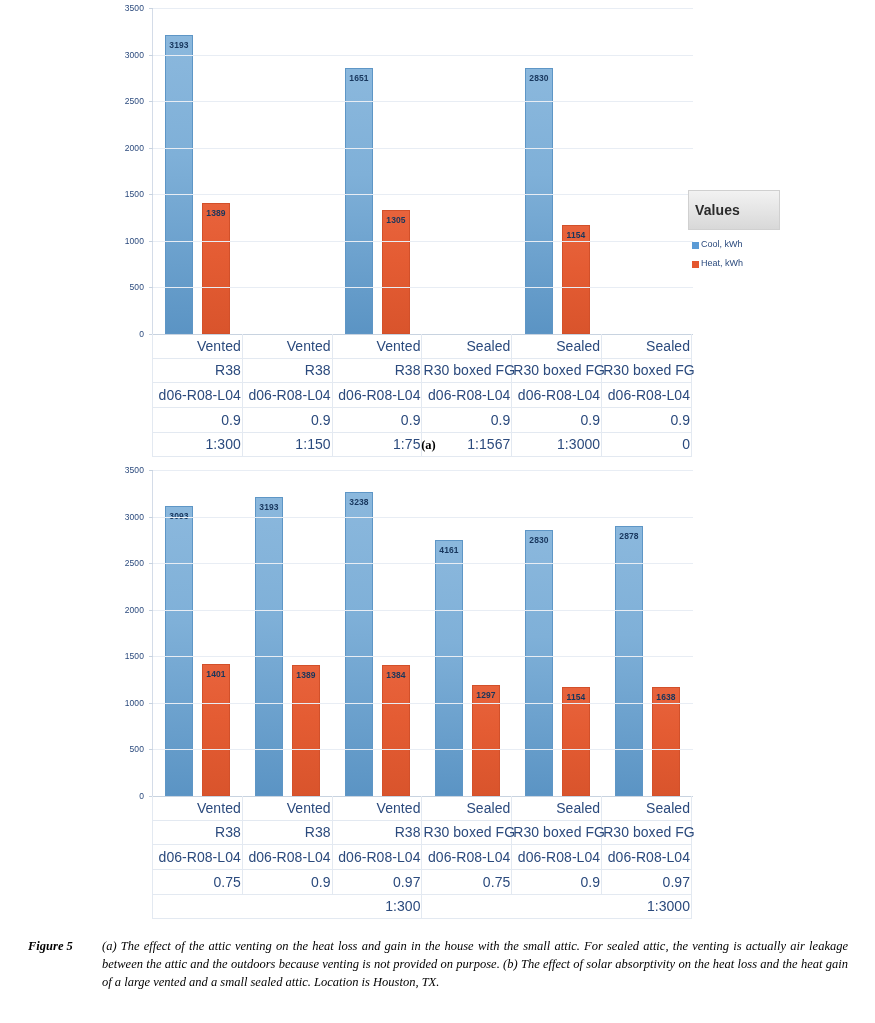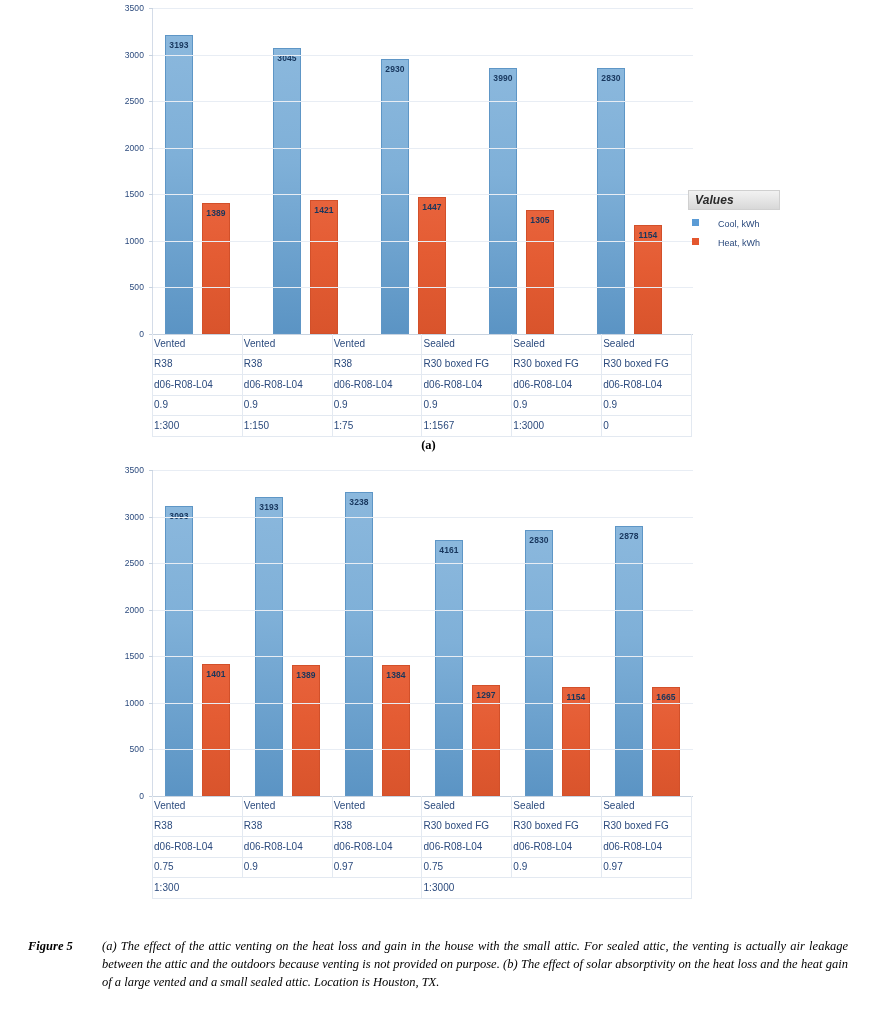--- a/index.html
+++ b/index.html
@@ -130,52 +130,51 @@
     position: absolute;
     left: 44px;
     top: 326px;
     width: 540px;
     border-collapse: collapse;
     table-layout: fixed;
   }
   .cat-table td {
     border: 1px solid #e3e9f1;
     border-top: none;
-    text-align: left;
-    font-size: 10px;
+    text-align: right;
+    font-size: 14px;
     color: #2b4a7d;
     padding: 4.5px 1px;
     line-height: 1.05;
     white-space: nowrap;
     letter-spacing: 0.05px;
     margin-left: 37px;
   }
 
   
   .legend {
     position: absolute;
     left: 688px;
     width: 92px;
   }
   .legend.legend-a { top: 190px; }
 
   .legend-title {
     background: linear-gradient(to bottom, #f2f2f2 0%, #e4e4e4 55%, #d8d8d8 100%);
     border: 1px solid #d0d0d0;
-    font-size: 12px;
+    font-size: 14px;
     font-weight: 700;
     color: #2b2b2b;
-    padding: 2px 6px;
+    padding: 11px 6px;
     letter-spacing: 0.1px;
-    font-style: italic;
   }
   .legend-item {
     display: flex;
-    align-items: flex-start;
-    gap: 19px;
+    align-items: flex-end;
+    gap: 2px;
     margin-top: 9px;
     padding-left: 4px;
   }
   .legend-swatch {
     width: 7px;
     height: 7px;
     flex: 0 0 auto;
   }
   .legend-label {
     font-size: 9px;
@@ -250,38 +249,22 @@
         <div class="bars-layer">
             <div class="bar-group">
               <div class="bar cool" style="height: 297.405px;">
                 <span class="bar-label">3193</span>
               </div>
               <div class="bar heat" style="height: 129.375px;">
                 <span class="bar-label">1389</span>
               </div>
             </div>
             <div class="bar-group">
-              <div class="bar cool" style="height: 283.62px;">
-                <span class="bar-label">3045</span>
-              </div>
-              <div class="bar heat" style="height: 132.356px;">
-                <span class="bar-label">1421</span>
-              </div>
-            </div>
-            <div class="bar-group">
-              <div class="bar cool" style="height: 272.909px;">
-                <span class="bar-label">2930</span>
-              </div>
-              <div class="bar heat" style="height: 134.778px;">
-                <span class="bar-label">1447</span>
-              </div>
-            </div>
-            <div class="bar-group">
               <div class="bar cool" style="height: 263.874px;">
-                <span class="bar-label">3990</span>
+                <span class="bar-label">1651</span>
               </div>
               <div class="bar heat" style="height: 121.551px;">
                 <span class="bar-label">1305</span>
               </div>
             </div>
             <div class="bar-group">
               <div class="bar cool" style="height: 263.594px;">
                 <span class="bar-label">2830</span>
               </div>
               <div class="bar heat" style="height: 107.487px;">
@@ -419,21 +402,21 @@
               </div>
               <div class="bar heat" style="height: 107.487px;">
                 <span class="bar-label">1154</span>
               </div>
             </div>
             <div class="bar-group">
               <div class="bar cool" style="height: 268.065px;">
                 <span class="bar-label">2878</span>
               </div>
               <div class="bar heat" style="height: 106.928px;">
-                <span class="bar-label">1665</span>
+                <span class="bar-label">1638</span>
               </div>
             </div>
           </div>
       <div class="gridline zero" style="top: 326px;"></div>
           <div class="tickmark" style="top: 326px;"></div>
           <div class="gridline" style="top: 279.429px;"></div>
           <div class="tickmark" style="top: 279.429px;"></div>
           <div class="gridline" style="top: 232.857px;"></div>
           <div class="tickmark" style="top: 232.857px;"></div>
           <div class="gridline" style="top: 186.286px;"></div>

